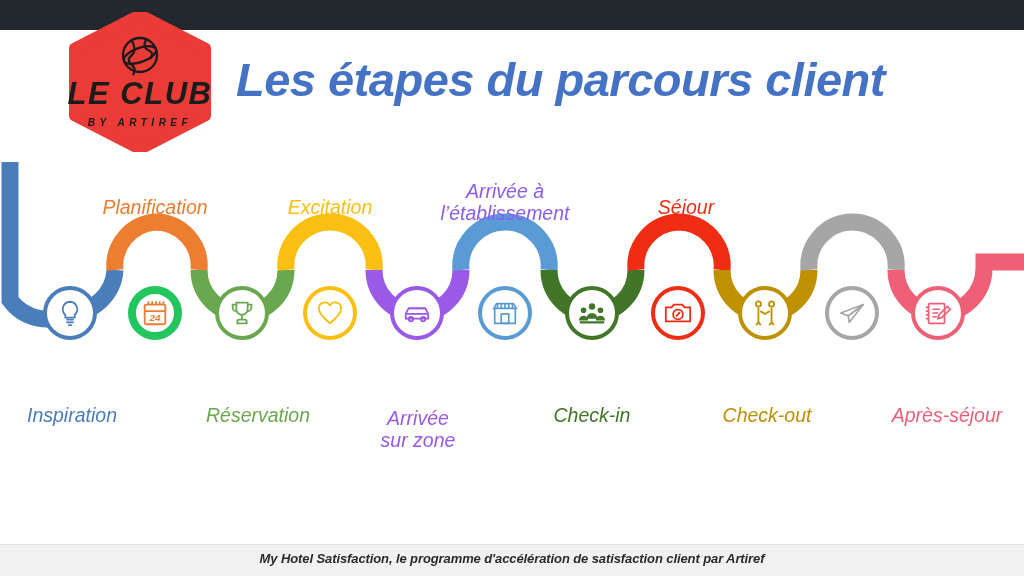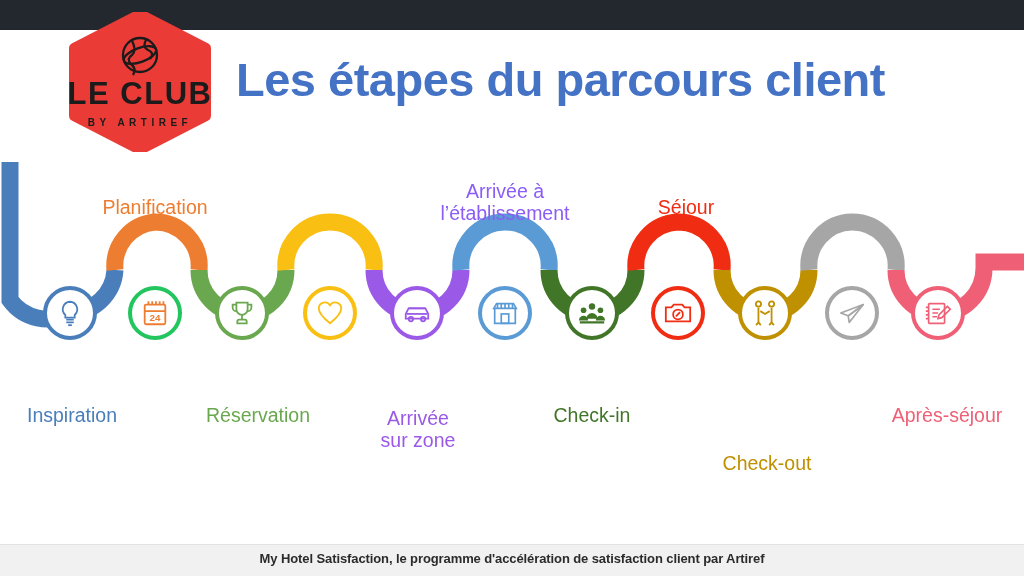--- a/index.html
+++ b/index.html
@@ -3,21 +3,21 @@
 <meta charset="utf-8">
 <style>
   html,body{margin:0;padding:0;}
   body{
     width:1024px;height:576px;
     background:#ffffff;
     font-family:"Liberation Sans","DejaVu Sans",sans-serif;
     overflow:hidden;
     position:relative;
   }
-  .slide{position:absolute;inset:0;}
+  .slide{position:absolute;inset:0;font-style:italic;}
 
   
   .topbar{
     position:absolute;left:0;top:0;width:1024px;height:30px;
     background:#23272e;
   }
 
   
   .footerband{
     position:absolute;left:0;top:544px;width:1024px;height:32px;
@@ -132,21 +132,21 @@
   <div class="node" style="left:43px;top:286px;border:4px solid #4a7ebb;">
     <svg width="30" height="30" viewBox="0 0 32 32">
       <g fill="none" stroke="#4a7ebb" stroke-width="1.9">
         <path d="M16 4 a8 8 0 0 1 5 14 l0 3 l-10 0 l0-3 a8 8 0 0 1 5-14 z"></path>
         <path d="M12 23 h8 M12 26 h8"></path>
         <path d="M14 29 h4"></path>
       </g>
     </svg>
   </div>
 
-  <div class="node" style="left:128px;top:286px;border:4px solid #22c55e;">
+  <div class="node" style="left:128px;top:286px;border:8px solid #22c55e;">
     <svg width="30" height="30" viewBox="0 0 32 32">
       <g fill="none" stroke="#ed7d31" stroke-width="1.9">
         <rect x="5" y="7" width="22" height="21" rx="1.5"></rect>
         <path d="M5 14 h22"></path>
         <path d="M9 7 V3.5 M13 7 V3.5 M17 7 V3.5 M21 7 V3.5 M25 7 V3.5"></path>
       </g>
       <text x="16" y="25" text-anchor="middle" font-family="'Liberation Sans',sans-serif" font-size="10.5" font-weight="bold" fill="#ed7d31">24</text>
     </svg>
   </div>
 
@@ -241,28 +241,29 @@
       <g fill="none" stroke="#ef6076" stroke-width="1.8">
         <rect x="6" y="6" width="17" height="21" rx="1"></rect>
         <path d="M6 10 h-3 M6 14 h-3 M6 18 h-3 M6 22 h-3"></path>
         <path d="M10 12 h8 M10 16 h6 M10 20 h5"></path>
         <path d="M26 9 l3 3 l-9 9 l-4 1 l1 -4 z"></path>
       </g>
     </svg>
   </div>
 
   <div class="lbl lbl-top" style="left:75px;top:196px;width:160px;color:#ed7d31;">Planification</div>
+  <div class="lbl lbl-top" style="left:255px;top:196px;width:150px;color:#f9bf12;">Excitation</div>
   <div class="lbl lbl-top" style="left:418px;top:180px;width:174px;color:#8b5cf6;">Arrivée à
 l’établissement</div>
   <div class="lbl lbl-top" style="left:616px;top:196px;width:140px;color:#f02d12;">Séjour</div>
 
   <div class="lbl lbl-bot" style="left:-8px;top:404px;width:160px;color:#4a7ebb;">Inspiration</div>
   <div class="lbl lbl-bot" style="left:178px;top:404px;width:160px;color:#6aa84f;">Réservation</div>
   <div class="lbl lbl-bot" style="left:357px;top:407px;width:122px;color:#9b59e8;">Arrivée
 sur zone</div>
   <div class="lbl lbl-bot" style="left:524px;top:404px;width:136px;color:#417528;">Check-in</div>
-  <div class="lbl lbl-bot" style="left:697px;top:404px;width:140px;color:#bf9000;margin-top:48px;">Check-out</div>
+  <div class="lbl lbl-bot" style="left:697px;top:404px;width:140px;color:#bf9000;">Check-out</div>
   <div class="lbl lbl-bot" style="left:868px;top:404px;width:158px;color:#ef6076;">Après-séjour</div>
 
   <div class="footerband"></div>
   <div class="footer-text">My Hotel Satisfaction, le programme d'accélération de satisfaction client par Artiref</div>
 
 </div>
 
 </body></html>

